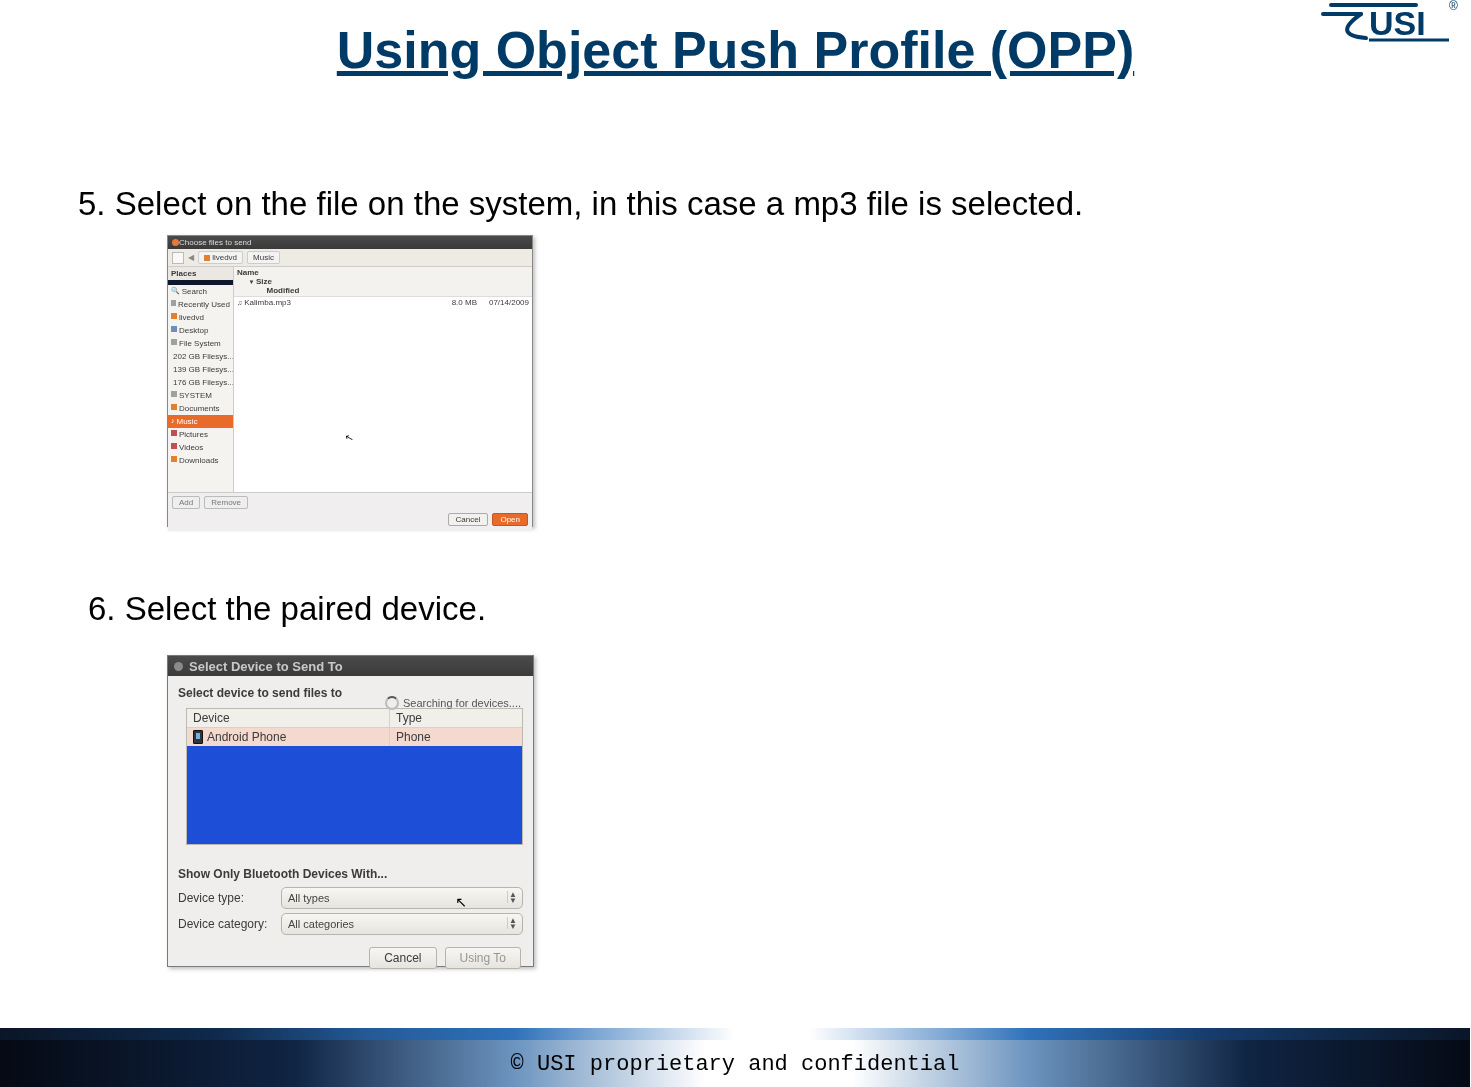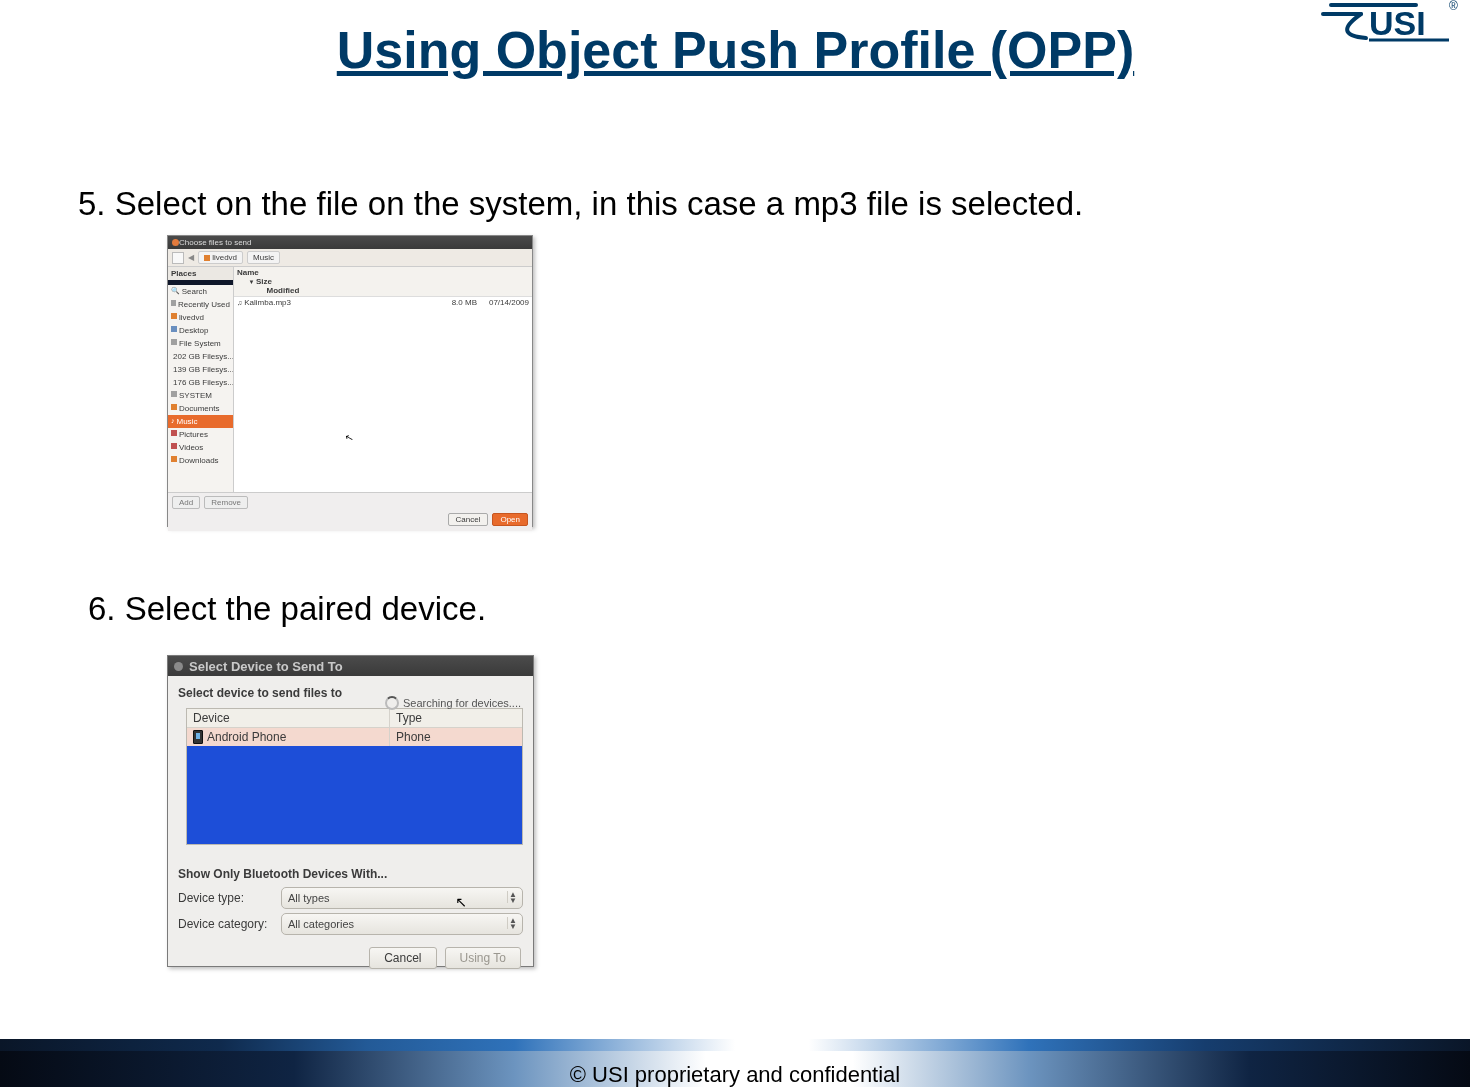--- a/index.html
+++ b/index.html
@@ -350,21 +350,22 @@
     background: #6fb2e5;
     left: 2px; top: 2px;
   }
 
   
   .footer {
     position: absolute;
     bottom: 0;
     left: 0;
     right: 1px;
-    height: 48px;
+    height: 59px;
+    font-family: Liberation Mono, monospace;
   }
   .footer .upper {
     height: 12px;
     background: linear-gradient(to right,
       #0a1628 0%, #0f2a4d 15%, #235a97 25%, #2f72ba 35%,
       #ffffff 50%, #ffffff 55%,
       #2f72ba 70%, #163d6e 82%, #0a1628 100%);
   }
   .footer .lower {
     height: 48px;

